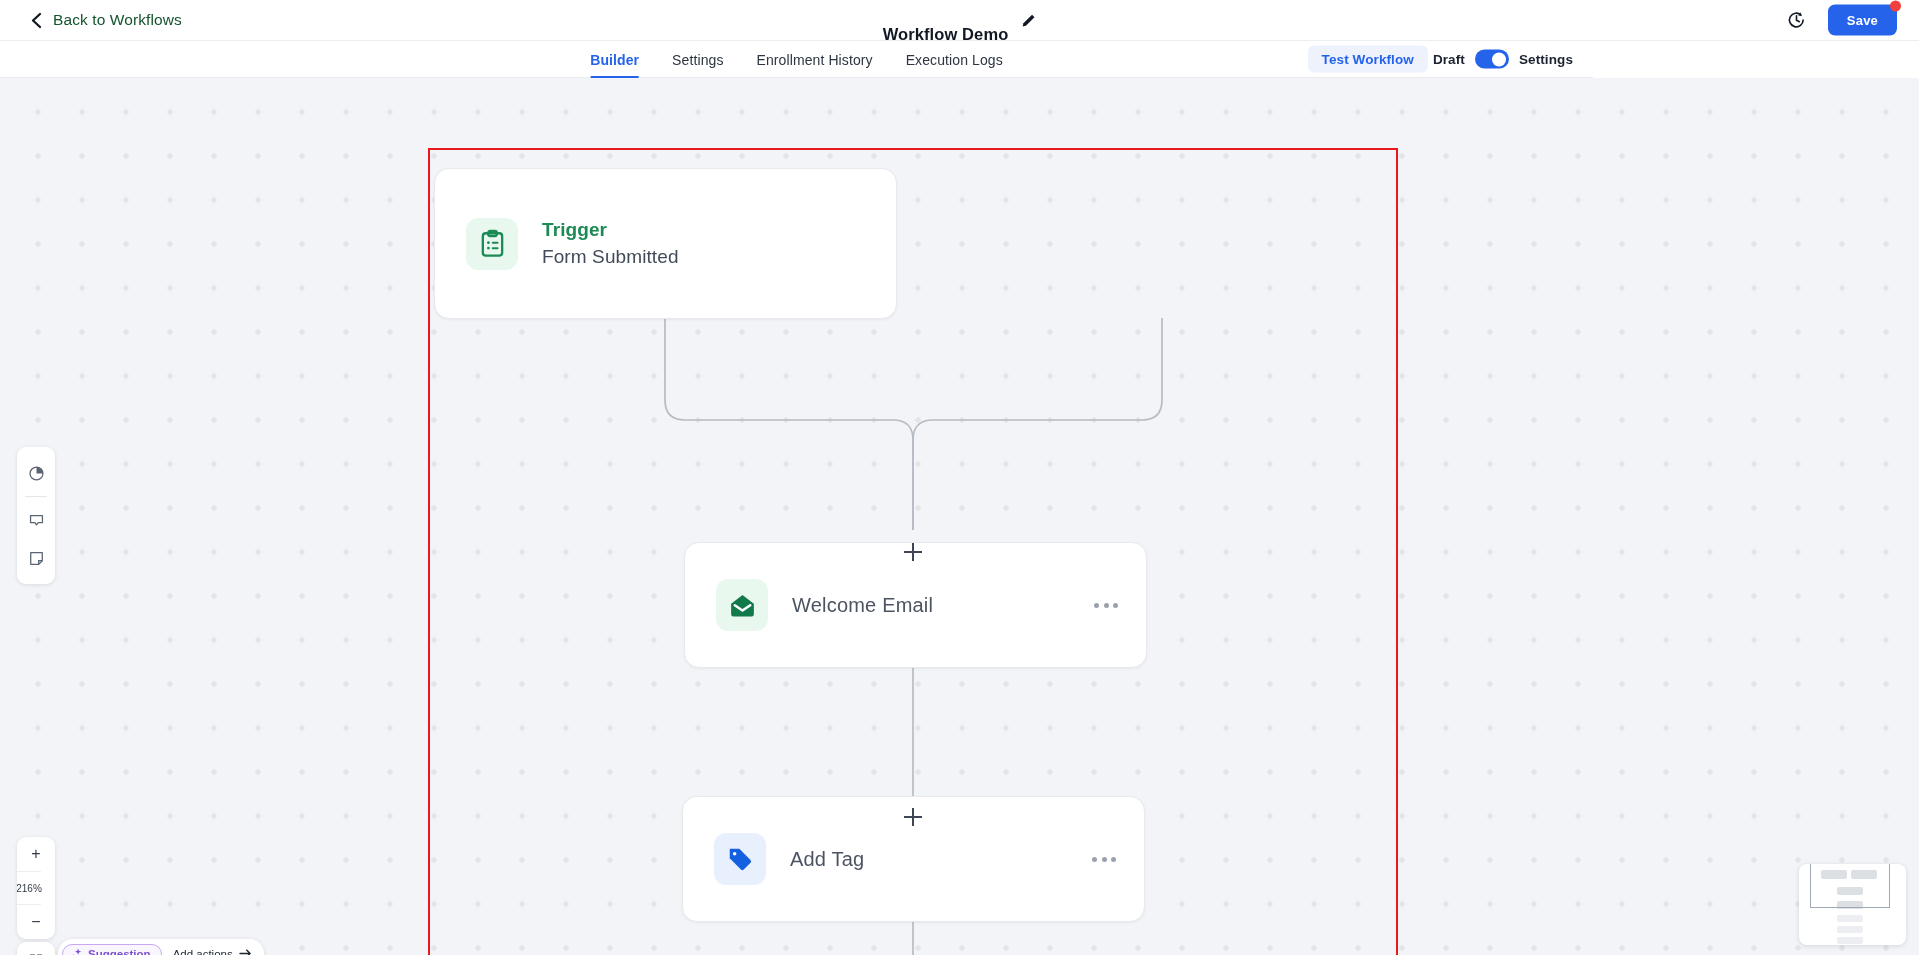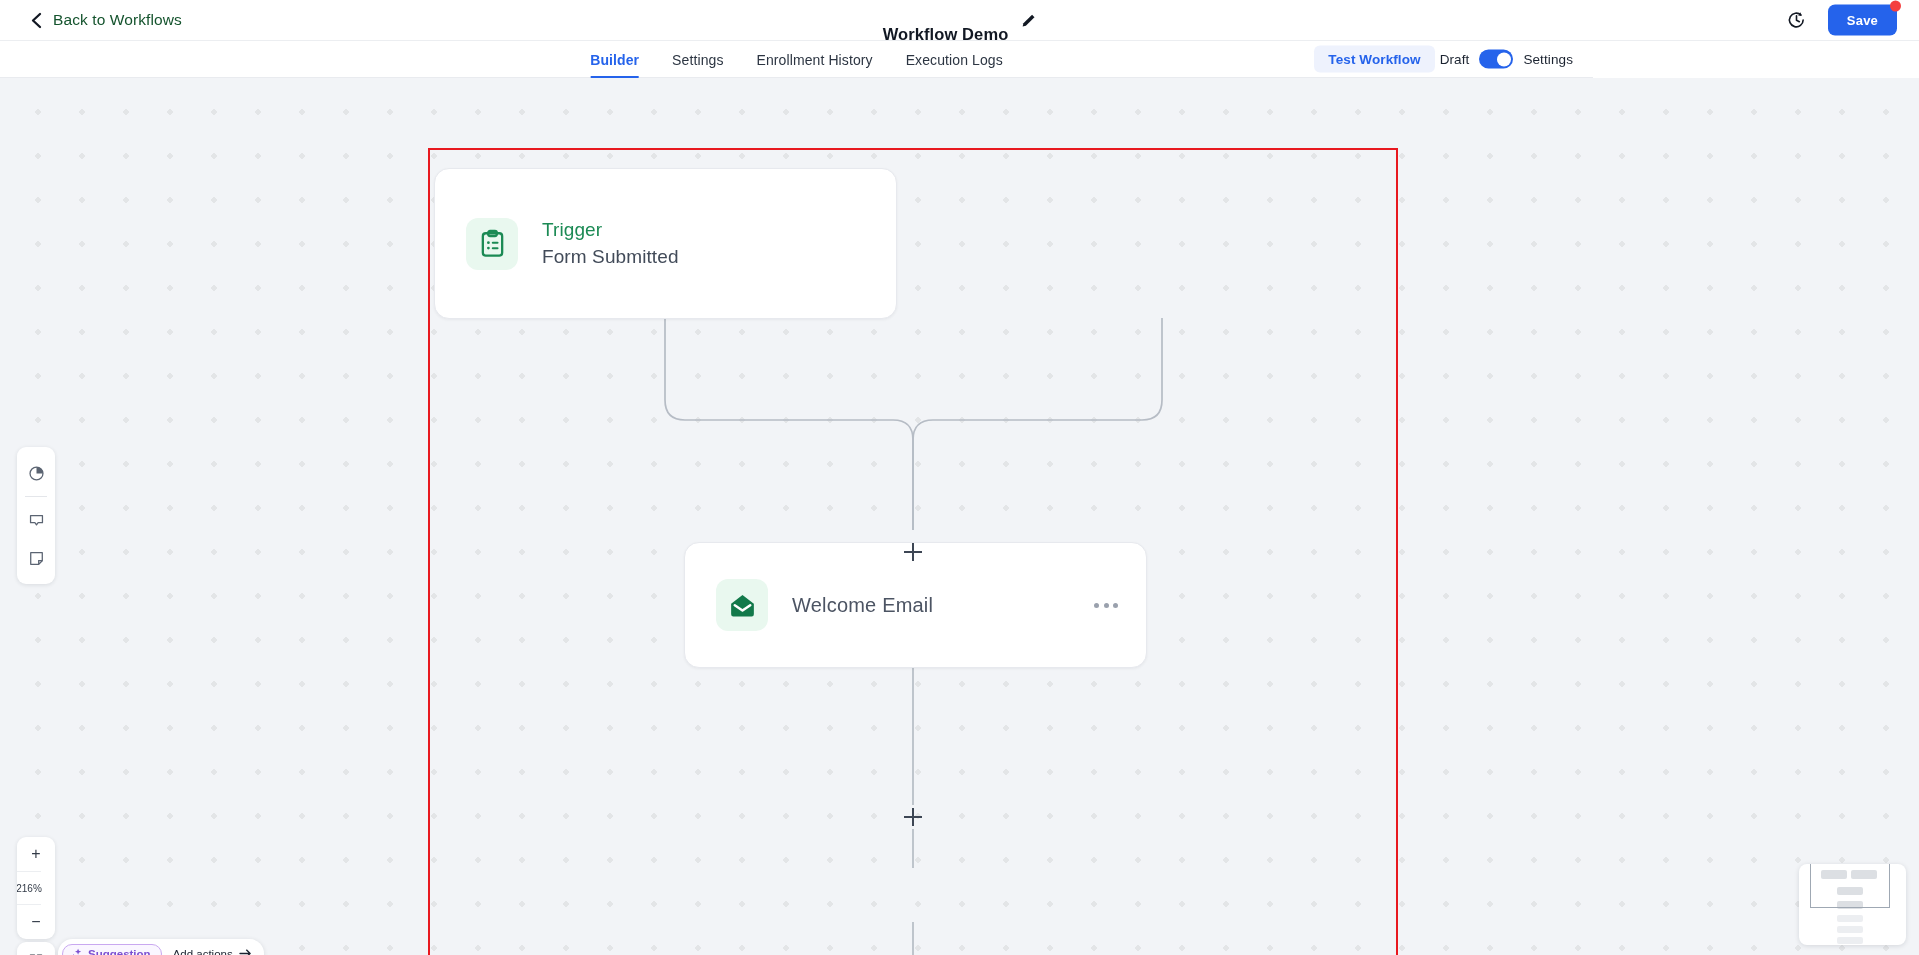--- a/index.html
+++ b/index.html
@@ -85,21 +85,21 @@
     position: absolute; right: 20px; top: 50%;
     transform: translateY(-50%);
     display: flex; align-items: center; gap: 5px;
   }
   .test-wf-btn {
     background: #eef2fd; color: #2563eb;
     border: none; border-radius: 6px;
     font-family: inherit; font-size: 13.5px; font-weight: bold;
     padding: 6px 14px; cursor: pointer; letter-spacing: .1px;
   }
-  .pub-toggle-wrap { display: flex; align-items: center; gap: 10px; }
+  .pub-toggle-wrap { display: flex; align-items: center; gap: 10px; font-weight: bold; }
   .pub-label { font-size: 13.5px; color: #1b2330; letter-spacing: .1px; }
   .toggle {
     width: 34px; height: 19px; border-radius: 10px;
     background: #2563eb; position: relative; cursor: pointer;
   }
   .toggle .knob {
     position: absolute; top: 2.5px; right: 2.5px;
     width: 14px; height: 14px; border-radius: 50%; background: #fff;
   }
 
@@ -144,21 +144,21 @@
   .ico-green { background: #e9f8ef; }
   .ico-blue  { background: #e8effd; }
 
   
   .node-trigger {
     left: 434px; top: 90px; width: 463px; height: 151px;
     padding: 0 0 0 31px;
   }
   .trigger-texts { margin-left: 24px; }
   .trigger-kicker {
-    font-size: 19px; font-weight: normal; color: #1b8a54; letter-spacing: .1px;
+    font-size: 19px; font-weight: bold; color: #1b8a54; letter-spacing: .1px;
   }
   .trigger-name {
     font-size: 19px; color: #424b59; margin-top: 5px; letter-spacing: .1px;
   }
 
   
   .add-trigger {
     position: absolute; z-index: 5;
     left: 930px; top: 92px; width: 465px; height: 148px;
     background: #eef4fe;
@@ -414,20 +414,35 @@
     <span class="action-label">Welcome Email</span>
     <span class="dots-btn">
       <i></i>
         <i></i>
         <i></i>
     </span>
   </div>
 
   <div class="plus-node plus-2"></div>
 
+  <div class="node node-action node-addtag">
+    <div class="node-ico ico-blue">
+      <svg width="28" height="28" viewBox="0 0 24 24">
+        <path d="M3.2 3.2 H11.4 L21 12.8 a1.7 1.7 0 0 1 0 2.4 L15.2 21
+                 a1.7 1.7 0 0 1 -2.4 0 L3.2 11.4 Z" fill="#1560e0"></path>
+        <circle cx="7.4" cy="7.4" r="1.5" fill="#ffffff"></circle>
+      </svg>
+    </div>
+    <span class="action-label">Add Tag</span>
+    <span class="dots-btn">
+      <i></i>
+        <i></i>
+        <i></i>
+    </span>
+  </div>
 
   <div class="sel-rect"></div>
 
   <div class="tool-panel">
     <div class="tool-btn">
       <svg width="17" height="17" viewBox="0 0 20 20">
         <circle cx="10" cy="10" r="7.6" fill="none" stroke="#5b6472" stroke-width="1.5"></circle>
         <path d="M10 10 V2.4 A7.6 7.6 0 0 1 17.6 10 Z" fill="#5b6472"></path>
       </svg>
     </div>

